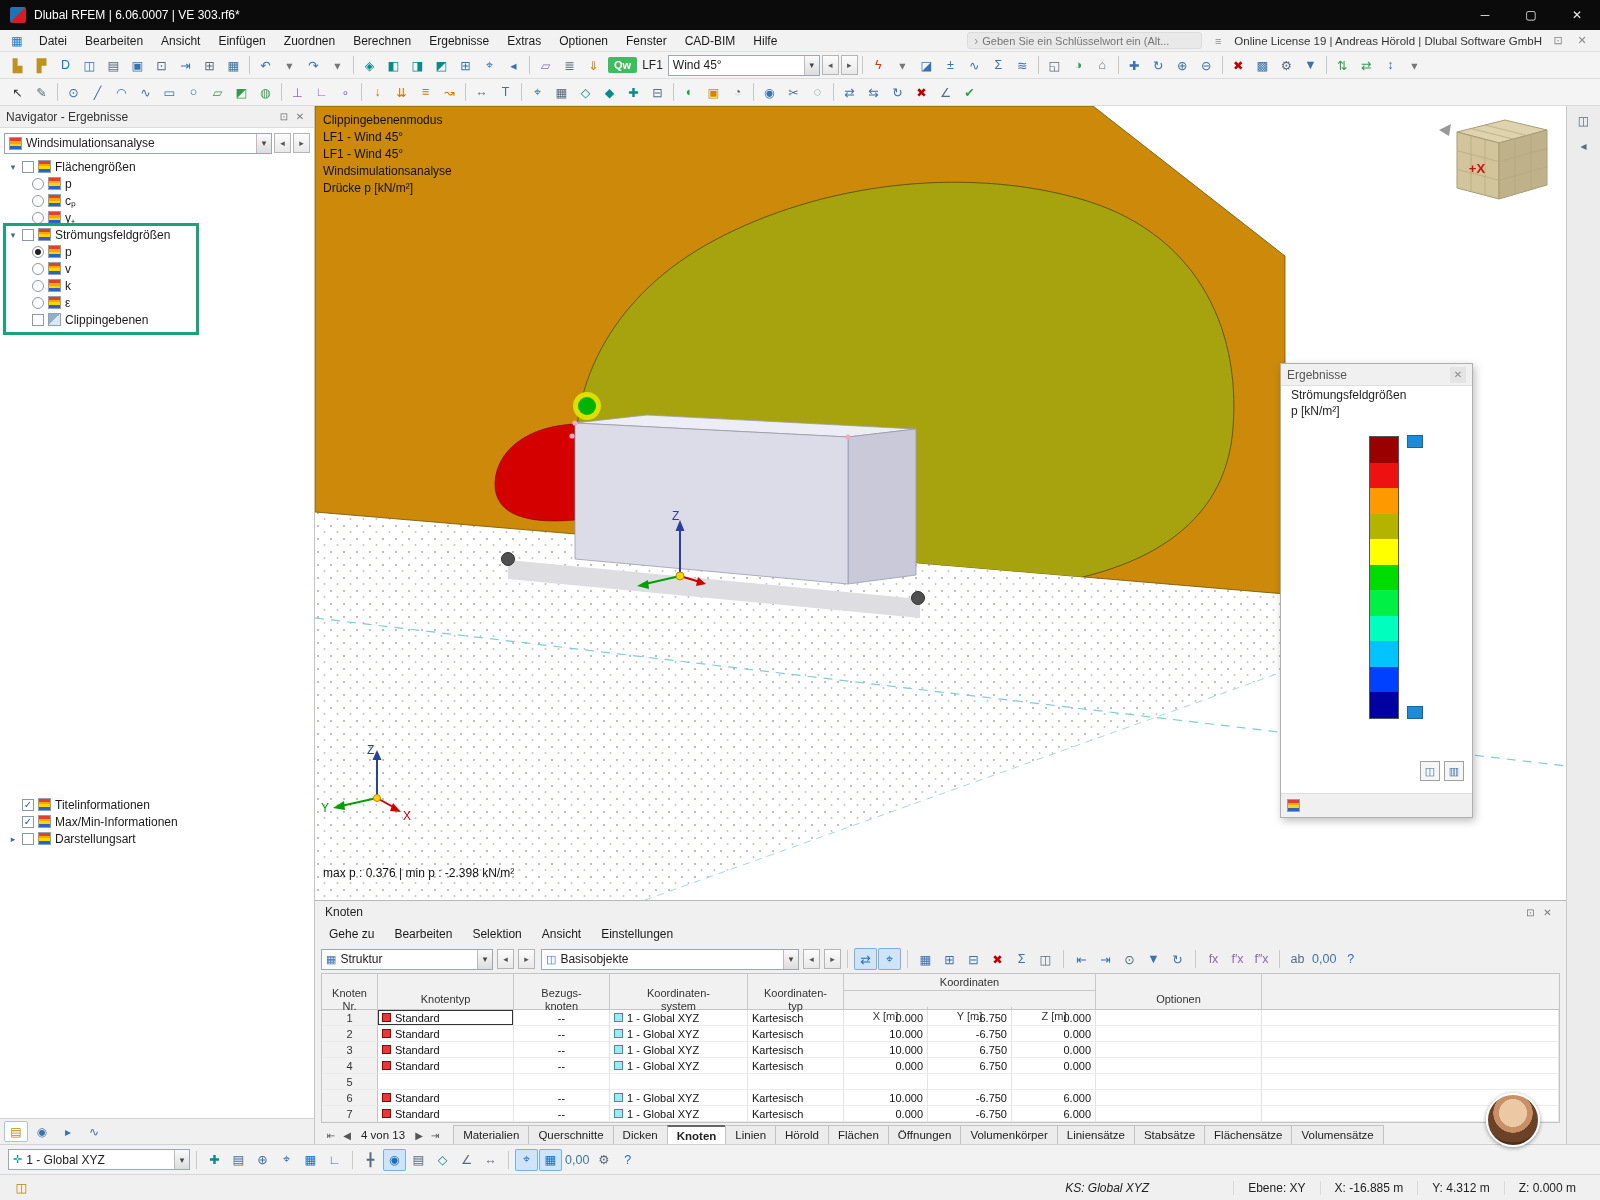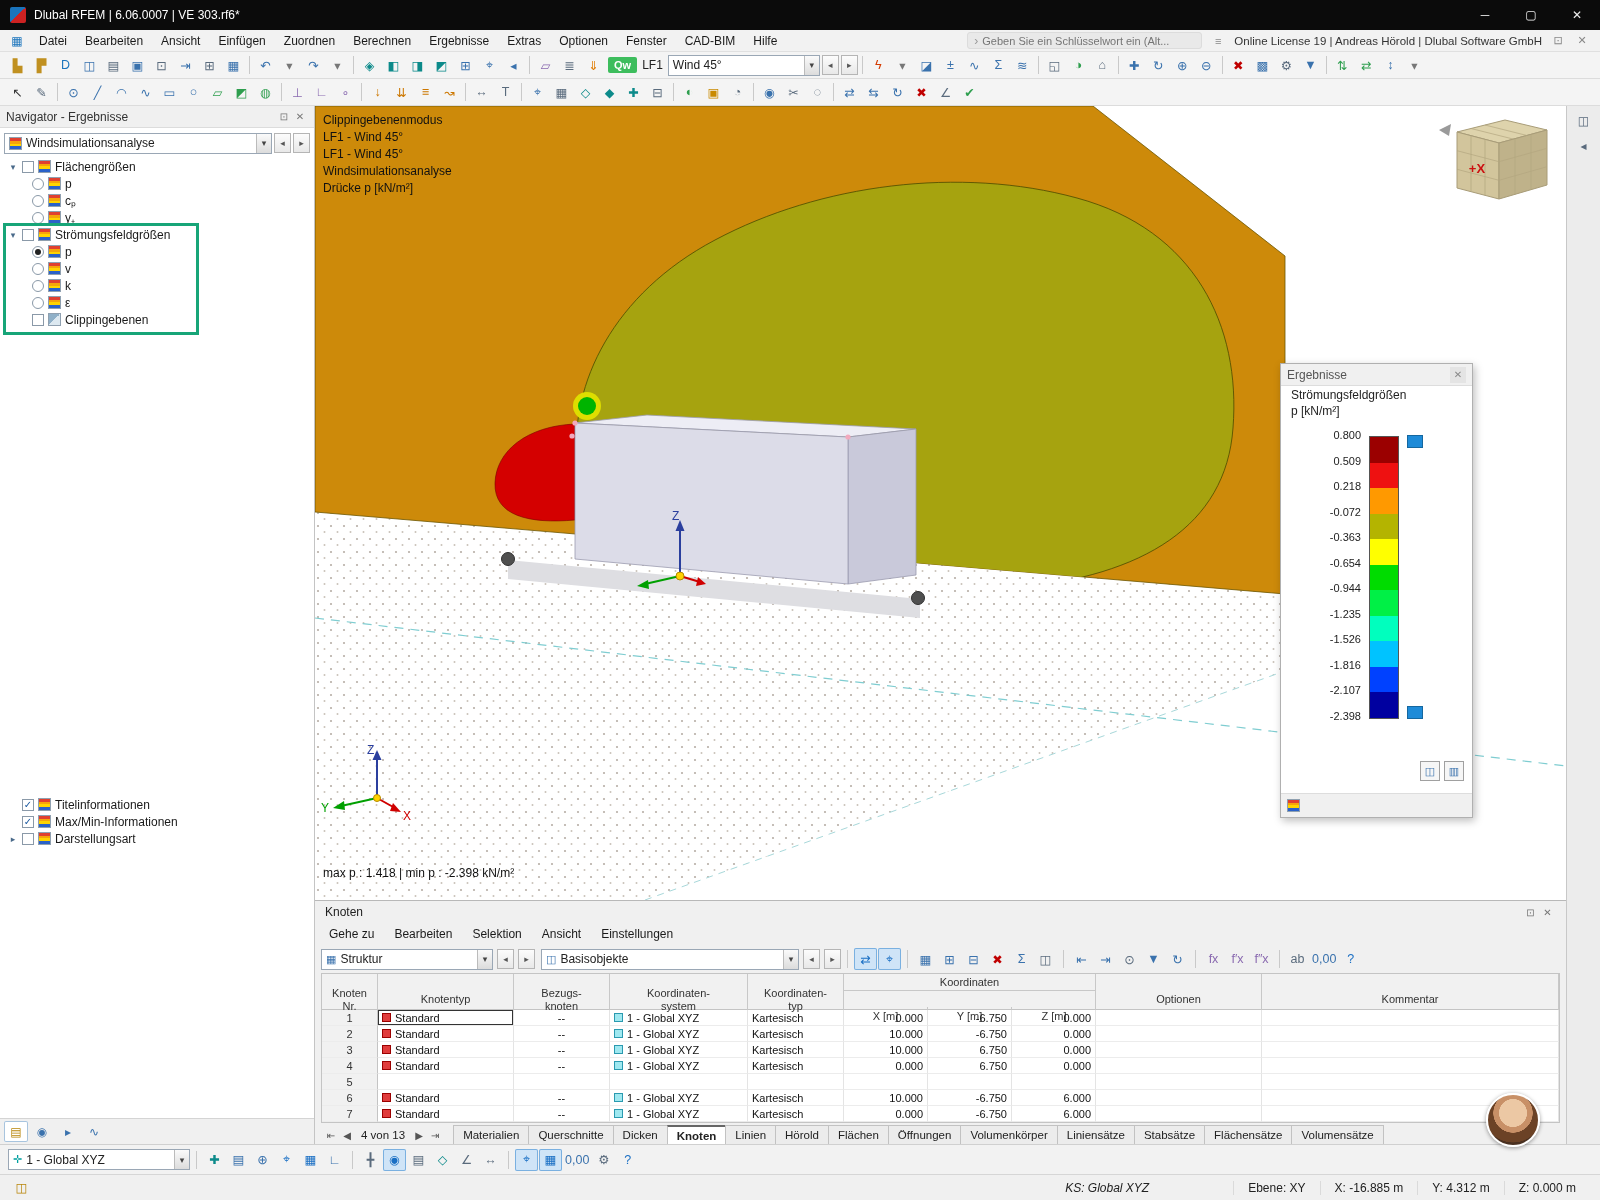--- a/index.html
+++ b/index.html
@@ -540,52 +540,37 @@
   </svg>
 
   <div class="vp-overlay">
 
   <div>Clippingebenenmodus</div>
       <div>LF1 - Wind 45°</div>
       <div>LF1 - Wind 45°</div>
       <div>Windsimulationsanalyse</div>
       <div>Drücke p [kN/m²]</div>
     </div>
-  <div class="vp-minmax">max p : 1.418 | min p : -2.398 kN/m²</div>
+  <div class="vp-minmax">max p : 0.376 | min p : -2.398 kN/m²</div>
 </div>
 
 <div class="abs edge-strip">
 
 <span class="nbt" style="color: rgb(90, 107, 125);">◫</span>
     <span class="nbt" style="color: rgb(90, 107, 125);">◂</span>
   </div>
 
 <div class="abs panel">
   <div class="p-head">
     <span>Ergebnisse</span>
     <span class="p-close">✕</span>
   </div>
   <div class="p-sub">Strömungsfeldgrößen</div>
   <div class="p-sub">p [kN/m²]</div>
   <div class="scale">
-    <div class="labels">
-
-    <div class="s-label">0.800</div>
-        <div class="s-label">0.509</div>
-        <div class="s-label">0.218</div>
-        <div class="s-label">-0.072</div>
-        <div class="s-label">-0.363</div>
-        <div class="s-label">-0.654</div>
-        <div class="s-label">-0.944</div>
-        <div class="s-label">-1.235</div>
-        <div class="s-label">-1.526</div>
-        <div class="s-label">-1.816</div>
-        <div class="s-label">-2.107</div>
-        <div class="s-label">-2.398</div>
-      </div>
     <div class="swatches">
 
     <div class="s-swatch" style="background: rgb(155, 0, 0);"></div>
         <div class="s-swatch" style="background: rgb(238, 17, 17);"></div>
         <div class="s-swatch" style="background: rgb(255, 153, 0);"></div>
         <div class="s-swatch" style="background: rgb(180, 180, 0);"></div>
         <div class="s-swatch" style="background: rgb(255, 255, 0);"></div>
         <div class="s-swatch" style="background: rgb(0, 220, 0);"></div>
         <div class="s-swatch" style="background: rgb(0, 240, 70);"></div>
         <div class="s-swatch" style="background: rgb(0, 255, 190);"></div>
@@ -696,23 +681,20 @@
         <div class="coords-top">Koordinaten</div>
         <div class="coords-sub">
           <span>X [m]</span>
             <span>Y [m]</span>
             <span>Z [m]</span>
         </div>
       </div>
       <div class="hc">
           <span>Optionen</span>
         </div>
-      <div class="hc">
-          <span>Kommentar</span>
-        </div>
     </div>
     <div class="tbody">
 
         <div class="trowt">
           <div class="c nr">1</div>
           <div class="c typ">
             <span class="sw red"></span>
             <span>Standard</span>
           </div>
           <div class="c bez">--</div>

